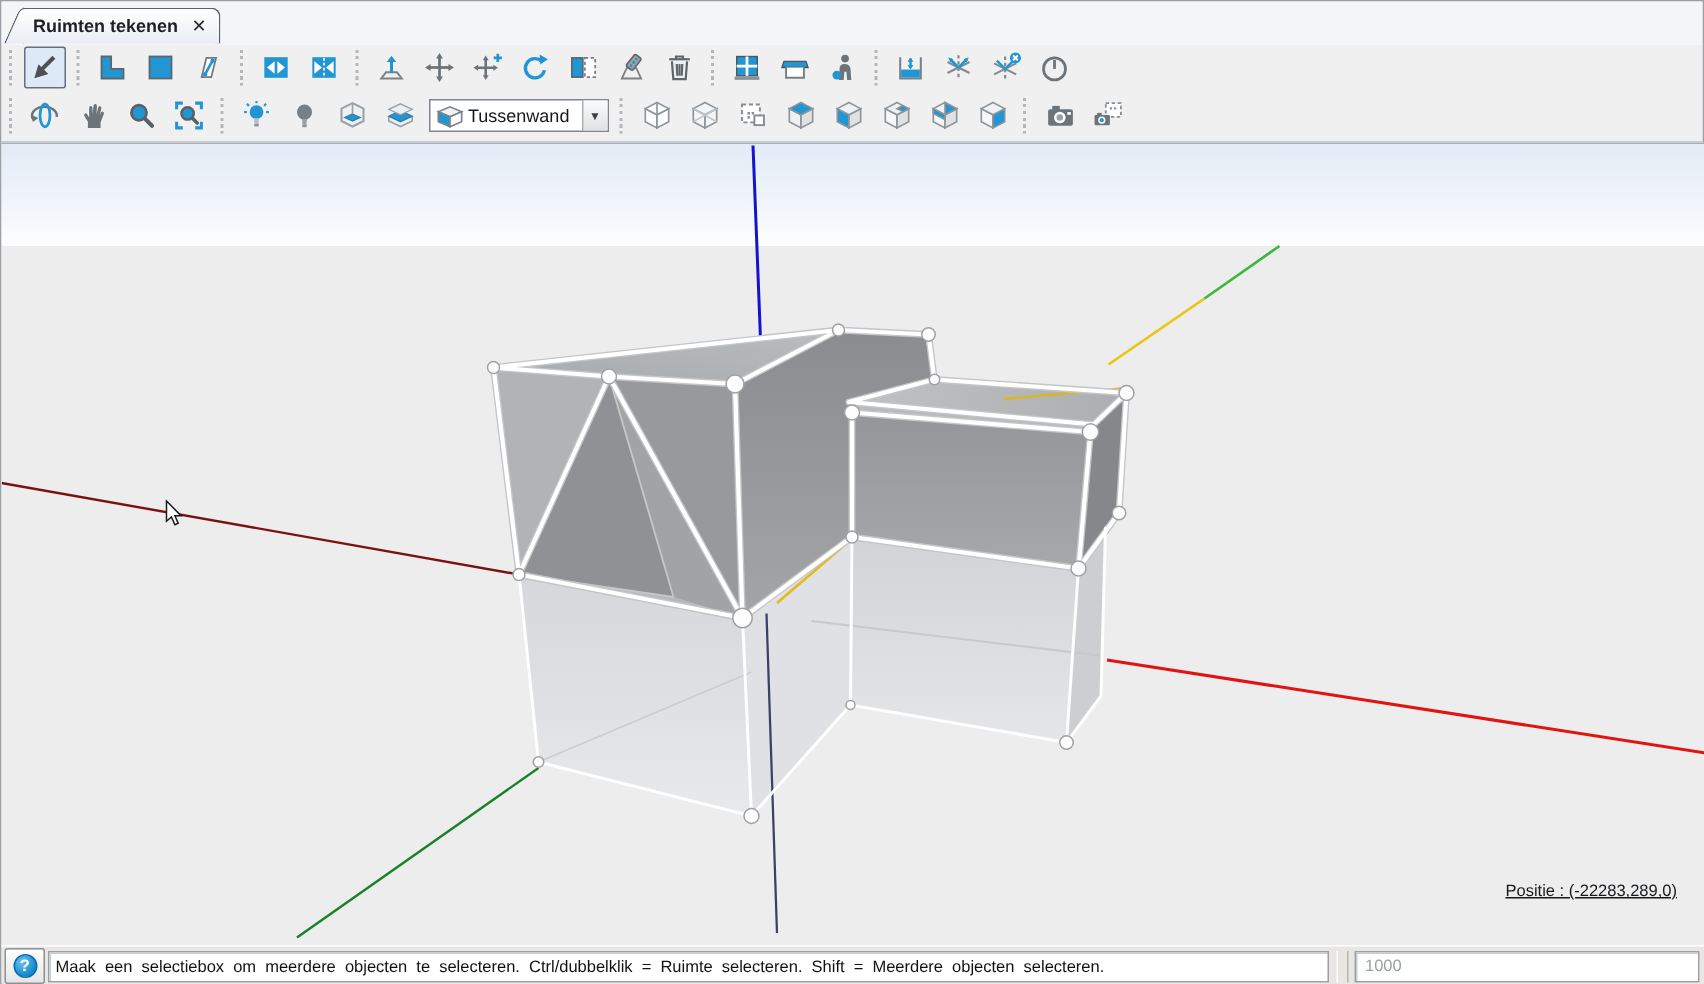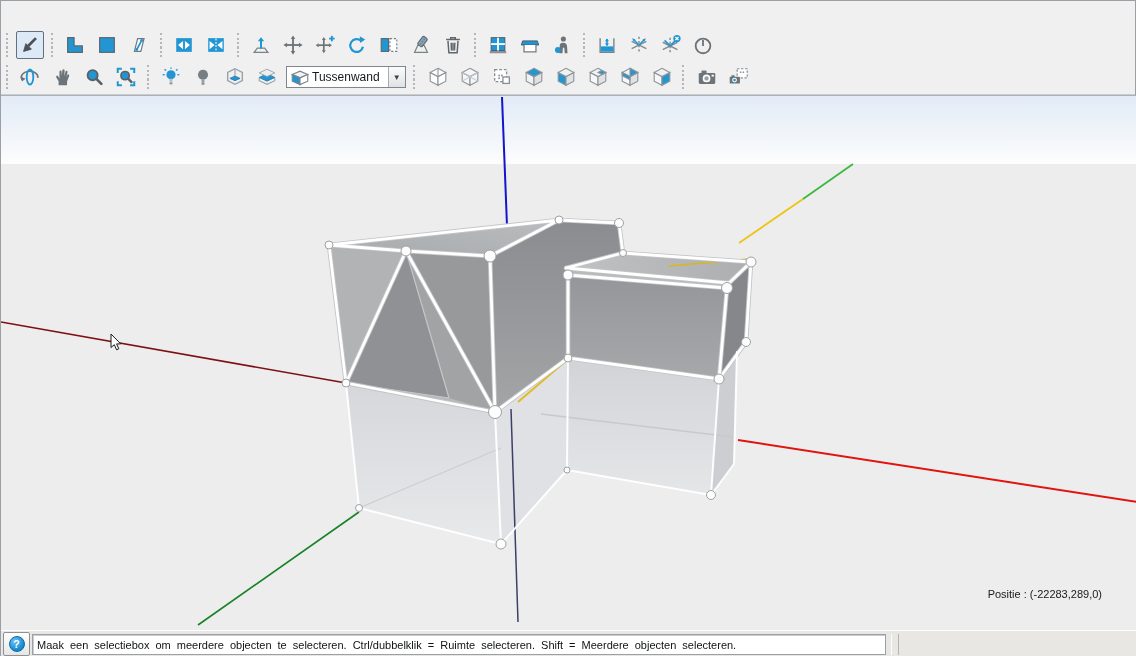--- a/index.html
+++ b/index.html
@@ -26,37 +26,42 @@
   .tbtn svg{width:22px;height:22px;display:block;}
   .tbtn.active{background:#dde9f7;border:1px solid #64707d;}
   .combo{display:flex;align-items:center;height:22px;margin:0 3px;background:#fff;border:1px solid #7f868d;box-sizing:border-box;}
   .combo .c-ic{width:20px;height:16px;margin:0 2px 0 3px;}
   .combo .c-txt{font-size:12px;color:#17191b;padding-right:8px;min-width:64px;}
   .combo .c-btn{width:16px;height:100%;border-left:1px solid #a7adb3;background:linear-gradient(#fbfbfb,#dfe2e5);
         display:flex;align-items:center;justify-content:center;font-size:8px;color:#3c4247;}
   
   .viewport{position:absolute;left:0;top:94px;width:1136px;height:535px;overflow:hidden;background:#ededee;border-top:1px solid #aab0b6;box-sizing:border-box;}
   .viewport svg{display:block;}
-  .positie{position:absolute;right:35px;top:492px;font-size:11px;color:#17191b;}
+  .positie{position:absolute;right:19px;top:492px;font-size:11px;color:#17191b;text-decoration:underline;}
   
   .statusbar{position:absolute;left:0;top:629px;width:1136px;height:27px;background:#e9e7e3;border-top:1px solid #ffffff;box-sizing:border-box;display:flex;align-items:center;}
   .help-btn{width:25px;height:22px;margin-left:2px;background:linear-gradient(#ffffff,#e6e6e6);border:1px solid #8d9196;border-radius:2px;display:flex;align-items:center;justify-content:center;}
   .help-circle{width:16px;height:16px;border-radius:50%;background:radial-gradient(circle at 35% 30%,#6cc2f2,#1488d0 70%);color:#fff;
         font-size:11px;font-weight:bold;display:flex;align-items:center;justify-content:center;border:1px solid #0d6aa8;box-sizing:border-box;}
   .msg-field{margin-left:2px;width:854px;height:21px;background:#fff;border:1px solid #9aa0a5;box-shadow:inset 1px 1px 0 #c9ccd0;
         font-size:11px;color:#101214;line-height:20px;padding-left:4px;box-sizing:border-box;white-space:nowrap;overflow:hidden;word-spacing:3px;}
   .sb-div{width:6px;height:21px;margin-left:5px;border-left:1px solid #fdfdfd;border-right:1px solid #b6b4b0;}
   .measure-field{margin-left:4px;width:230px;height:21px;background:#fff;border:1px solid #9aa0a5;box-shadow:inset 1px 1px 0 #c9ccd0;
         font-size:11px;color:#9aa0a5;line-height:19px;padding-left:6px;box-sizing:border-box;}
 </style>
 </head>
 <body>
 
 <div id="app">
 
+  <div class="tabbar">
+    <div class="tab">
+      <span class="tab-label">Ruimten tekenen</span><span class="tab-close">✕</span>
+    </div>
+  </div>
 
   <div class="toolbar" id="toolbar1">
       <div class="grip"></div>
       <div class="tbtn active">
         <span>
           <svg viewBox="0 0 24 24">
             <g fill="#4d5156" stroke="#4d5156">
               <line x1="18.5" y1="4.5" x2="10" y2="13" stroke-width="3"></line>
               <path d="M5 19 L7.5 10.5 L13.5 16.5 Z" stroke-width="1"></path>
             </g>
@@ -624,14 +629,15 @@
     </svg>
     <div class="positie">Positie : (-22283,289,0)</div>
   </div>
 
   <div class="statusbar">
     <div class="help-btn">
       <span class="help-circle">?</span>
     </div>
     <div class="msg-field">Maak een selectiebox om meerdere objecten te selecteren. Ctrl/dubbelklik = Ruimte selecteren. Shift = Meerdere objecten selecteren.</div>
     <div class="sb-div"></div>
+    <div class="measure-field">1000</div>
   </div>
 </div>
 
 </body></html>

